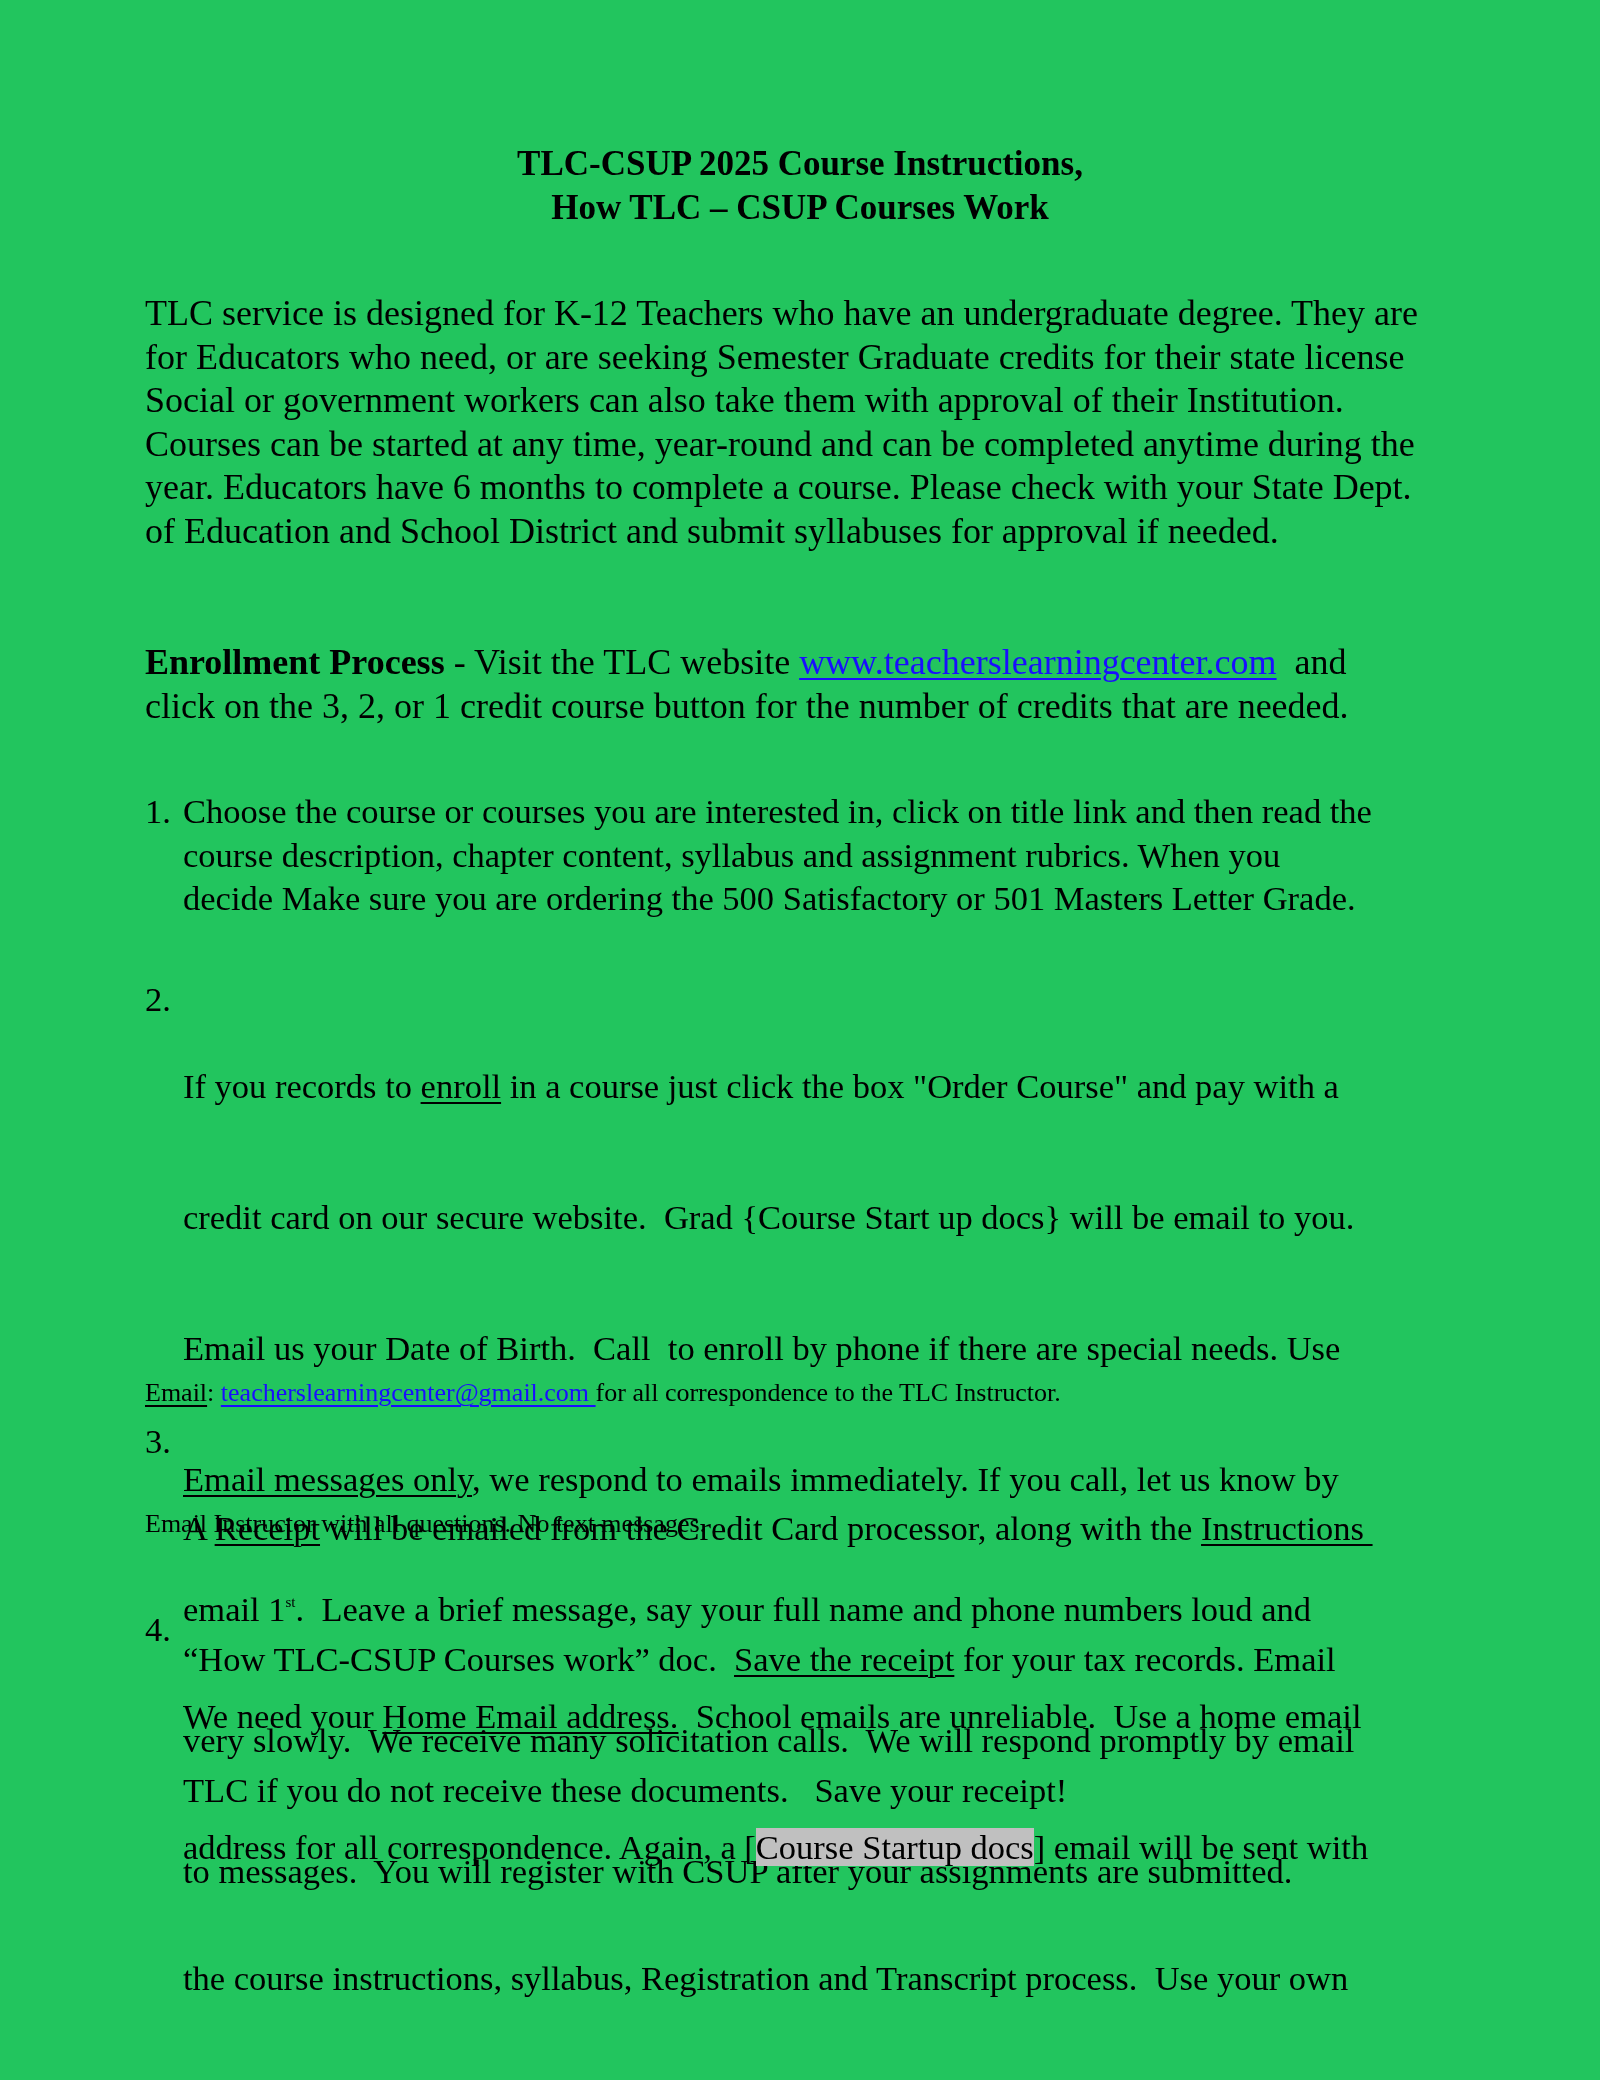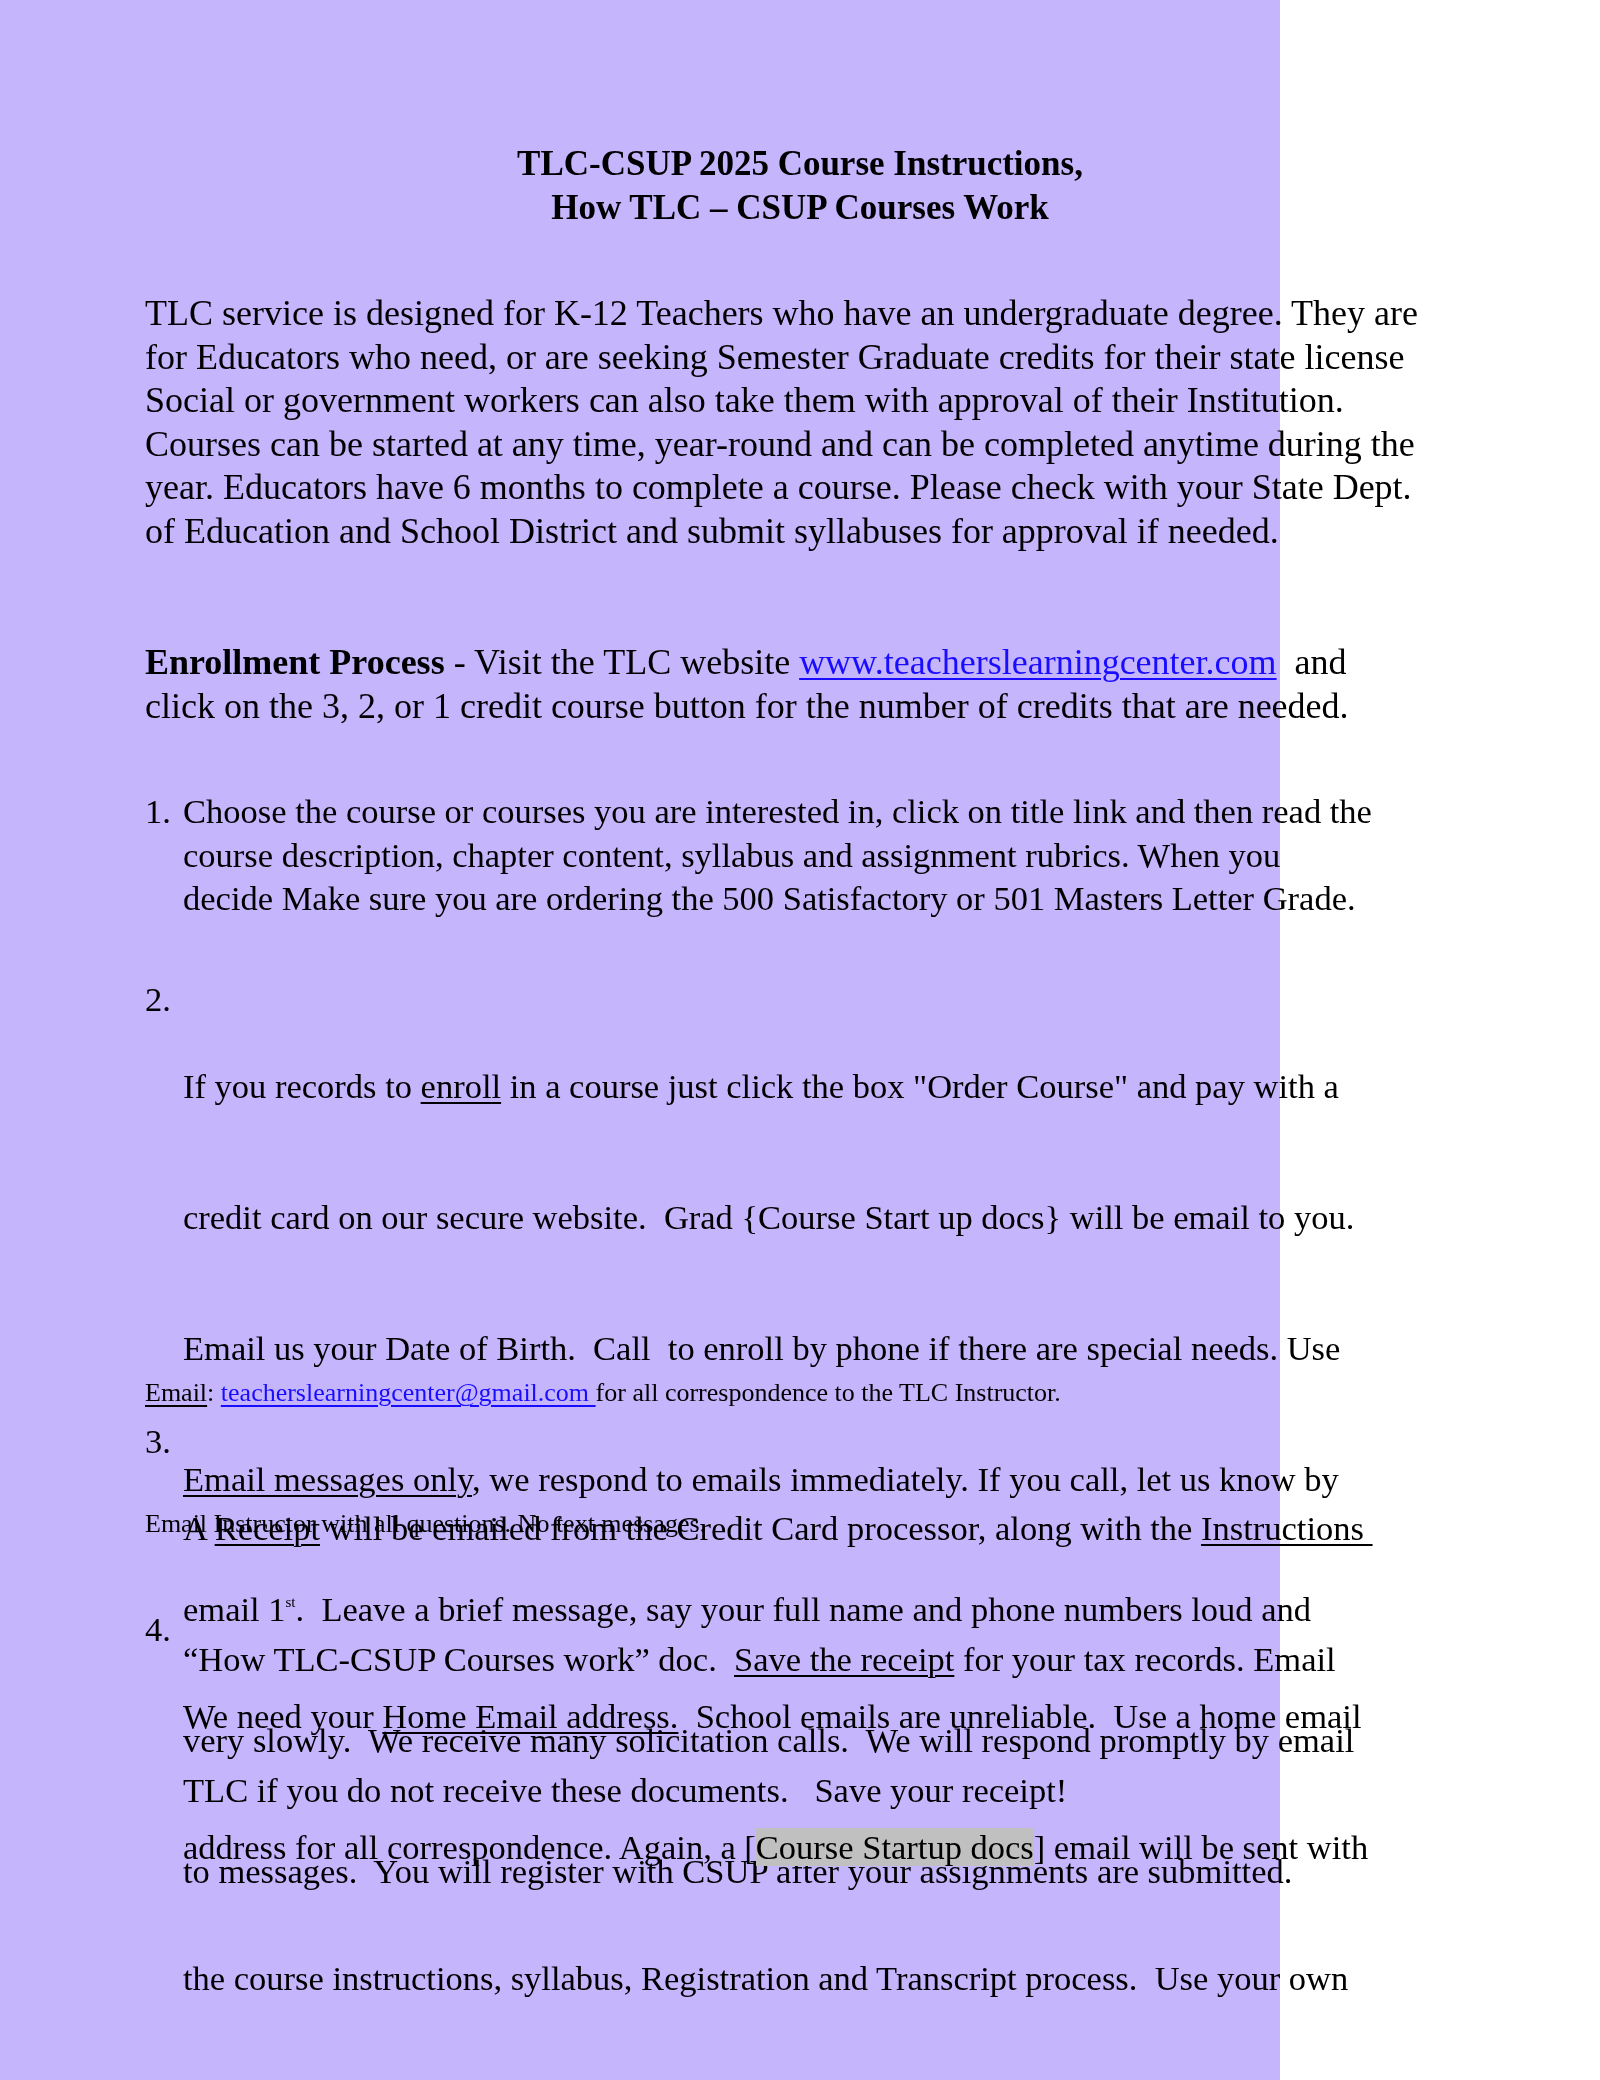--- a/index.html
+++ b/index.html
@@ -1,21 +1,21 @@
 <!DOCTYPE html>
 <html><head>
   <meta charset="utf-8">
   <style>
     html, body { margin: 0; padding: 0; background: #ffffff; }
     body {
       width: 1600px; height: 2080px; position: relative; overflow: hidden;
       font-family: "Liberation Serif", "DejaVu Serif", serif;
       color: #000000;
     }
-    .page { position: absolute; left: 0; top: 0; width: 1280px; height: 2080px; background: #c4b5fd; }
+    .page { position: absolute; left: 0; top: 0; width: 1600px; height: 2080px; background: #22c55e; }
     .title {
       position: absolute; left: 0; width: 1600px; top: 142px;
       text-align: center; font-weight: bold; font-size: 35px; line-height: 44px;
     }
     .title div { white-space: nowrap; }
     .para {
       position: absolute; left: 145px; width: 1330px;
       font-size: 36px; line-height: 43.6px; white-space: nowrap;
     }
     .para .line { display: block; height: 43.6px; }

